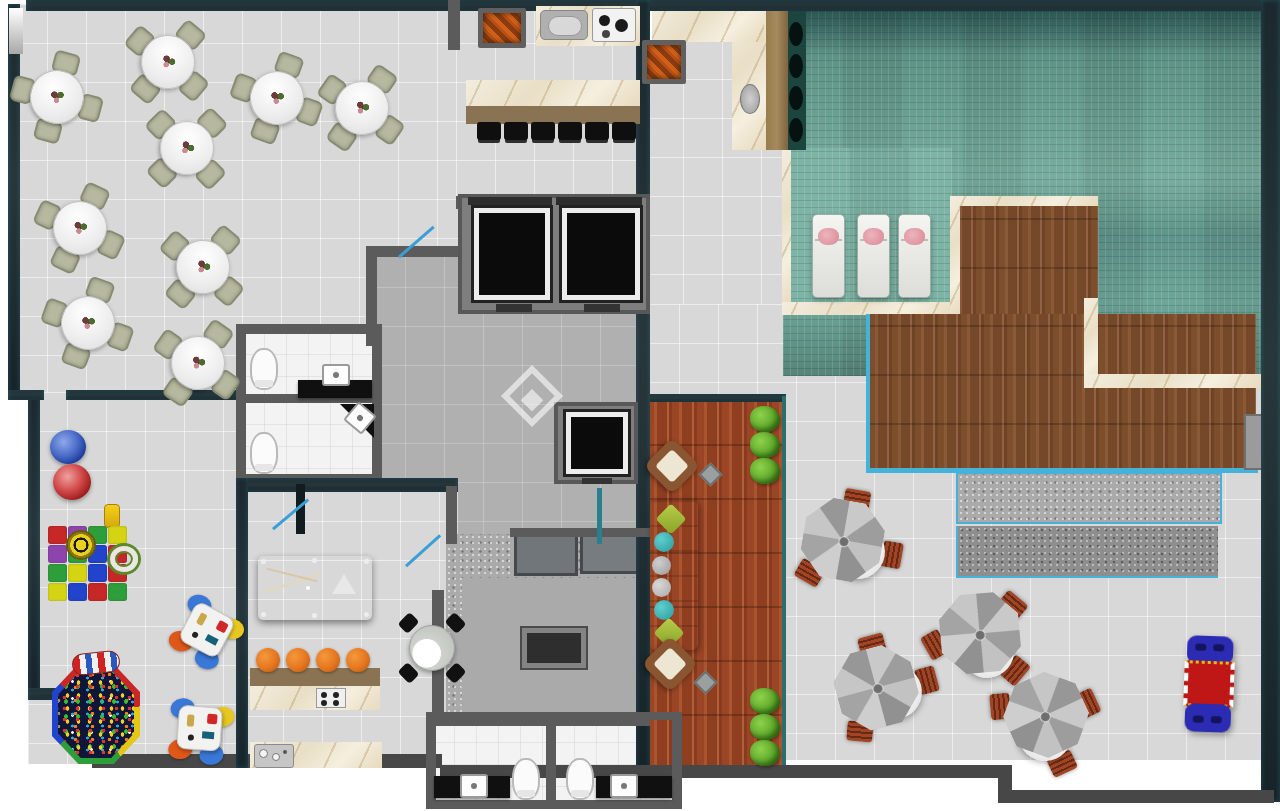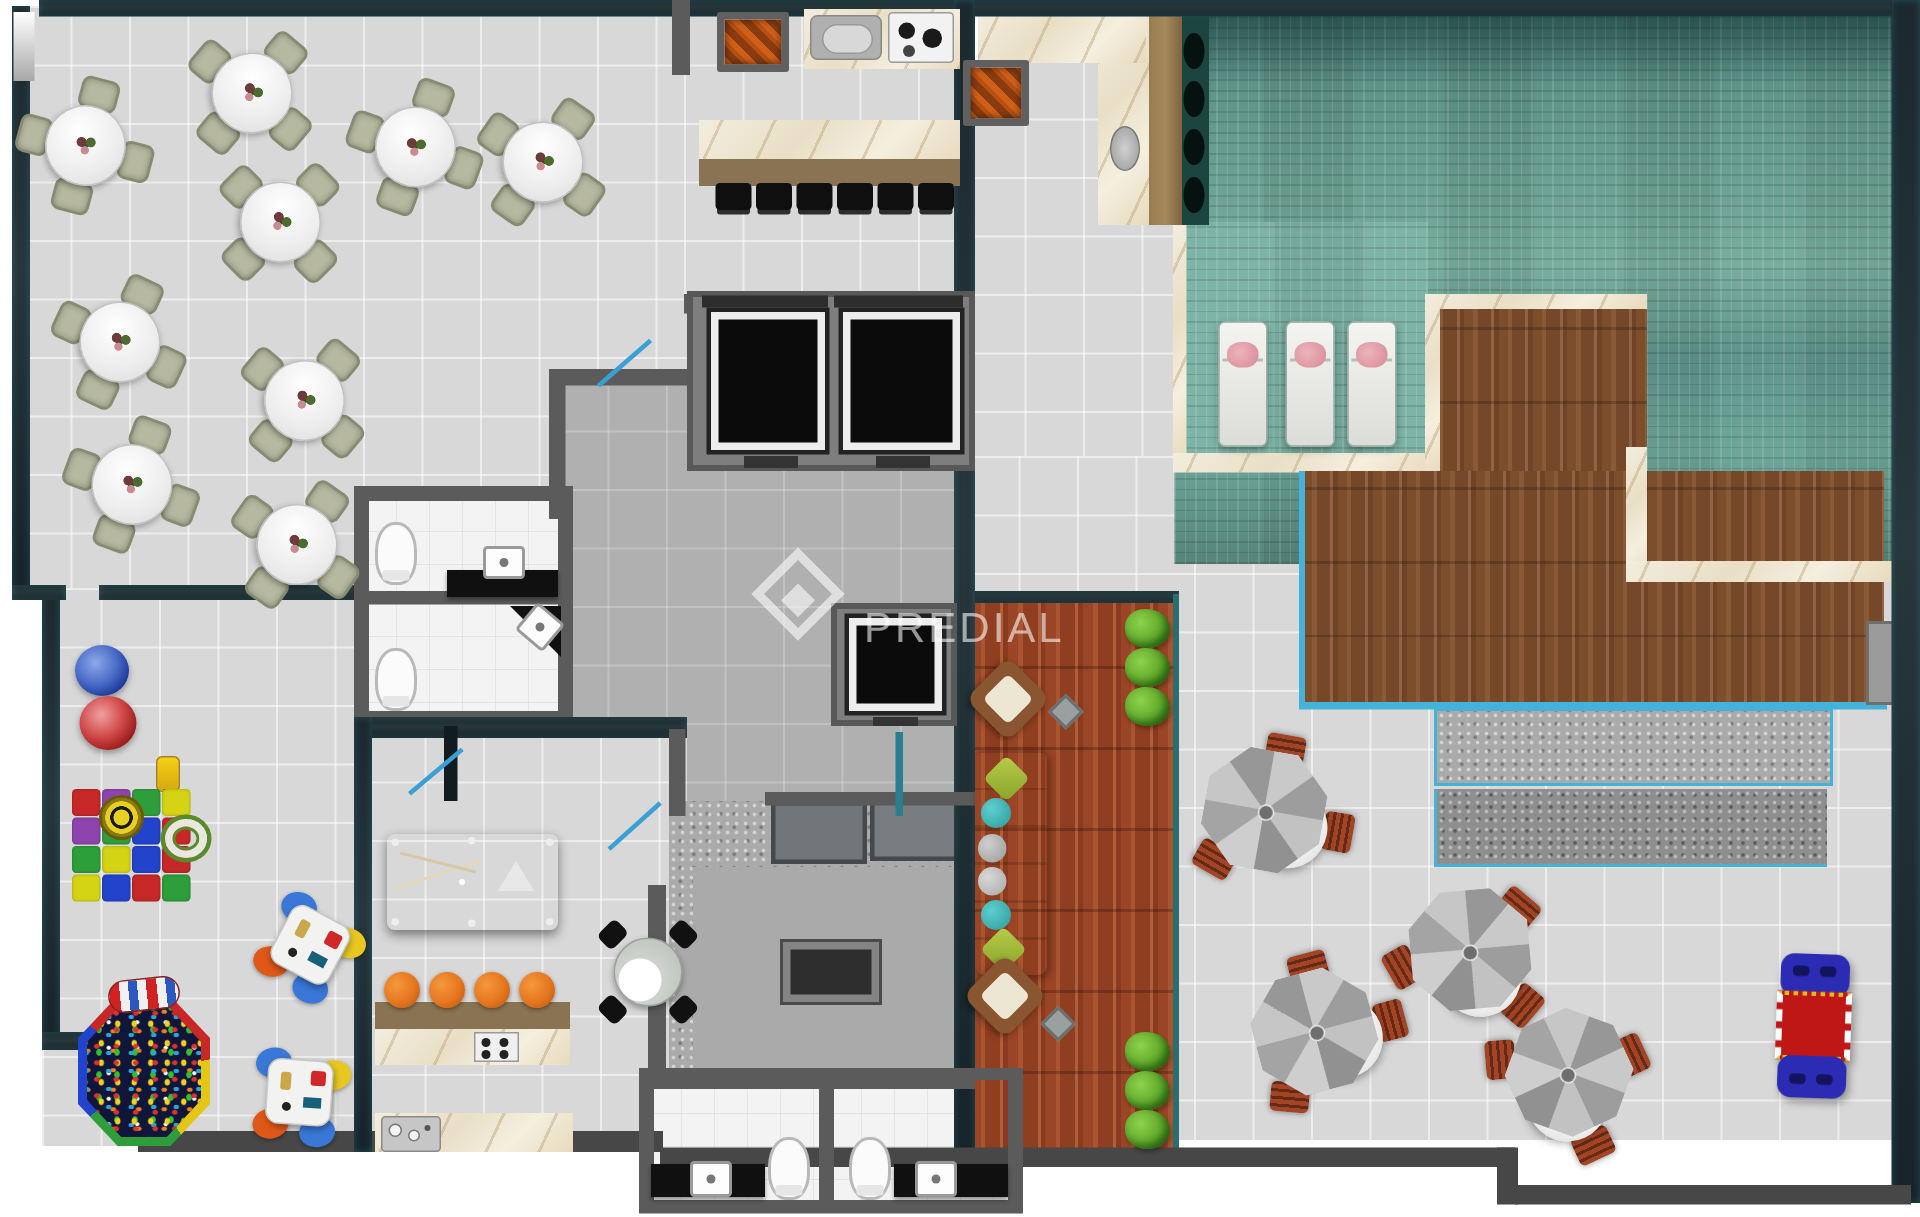--- a/index.html
+++ b/index.html
@@ -341,21 +341,20 @@
     <span style="position:absolute;left:2px;top:68px;width:46px;height:28px;background:#2b2bb4;border-radius:9px;">
       <i style="position:absolute;left:8px;top:12px;width:11px;height:7px;background:#14145e;border-radius:3px;"></i>
       <i style="position:absolute;left:26px;top:12px;width:11px;height:7px;background:#14145e;border-radius:3px;"></i>
     </span>
   </div>
 
   <div id="watermark" style="left:498px;top:366px;width:300px;height:70px;z-index:50;">
     <div class="wm" style="left:12px;top:8px;width:44px;height:44px;border:6px solid var(--watermark);transform:rotate(45deg);">
       <span style="position:absolute;left:11px;top:11px;width:16px;height:16px;background:var(--watermark);"></span>
     </div>
-    <div class="wm" style="left:78px;top:37px;font-size:28px;letter-spacing:2px;font-weight:400;white-space:nowrap;">PREDIAL</div>
   </div>
 <div class="tbl-group" style="left: 11px; top: 51px; transform: rotate(15deg);">
       <div class="tbl-chair" style="left: 33px; top: 0px;"></div>
       <div class="tbl-chair" style="left: 33px; bottom: 0px;"></div>
       <div class="tbl-chair" style="left: 0px; top: 35px; width: 22px; height: 26px;"></div>
       <div class="tbl-chair" style="right: 0px; top: 35px; width: 22px; height: 26px;"></div>
       <div class="tbl-top"></div>
       <div class="tbl-center"></div>
     </div>
     <div class="tbl-group" style="left: 122px; top: 16px; transform: rotate(40deg);">

